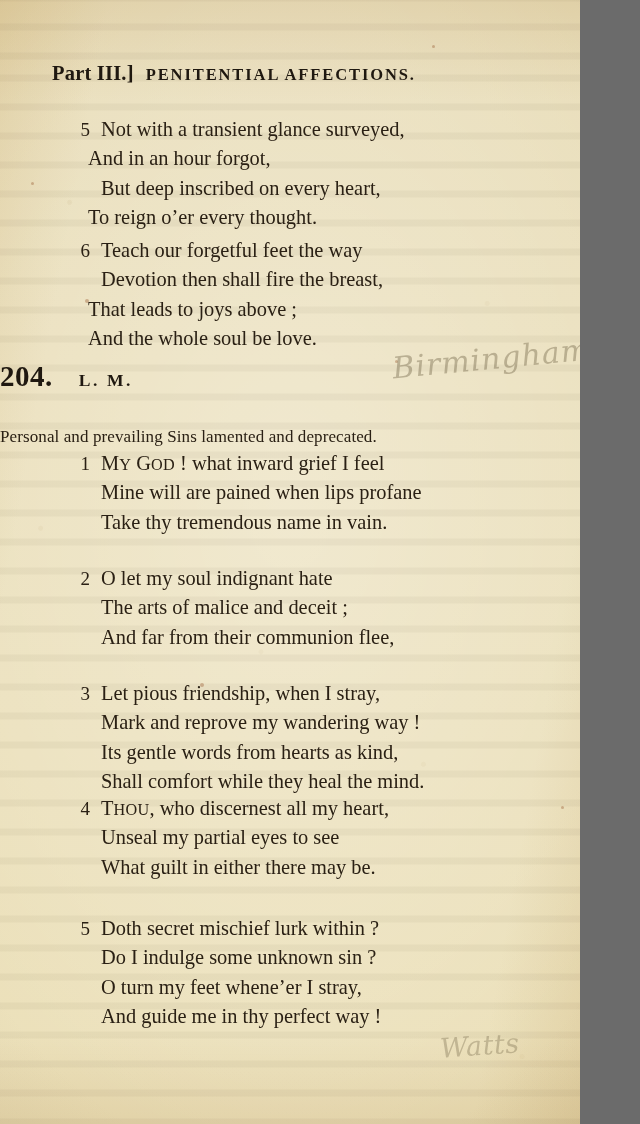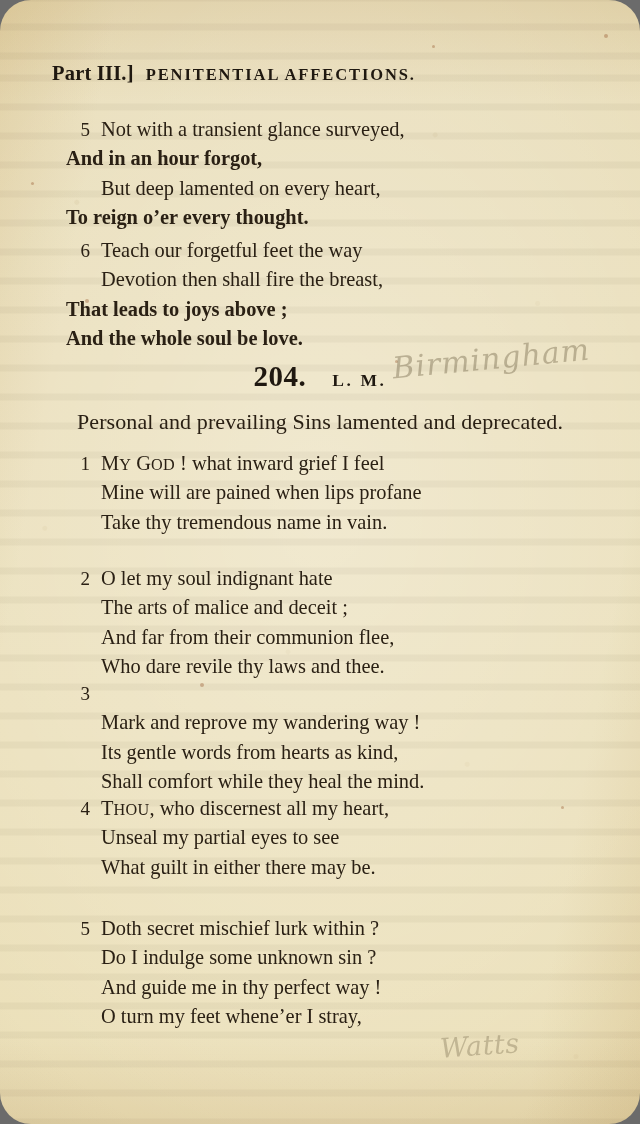--- a/index.html
+++ b/index.html
@@ -3,21 +3,21 @@
 <meta charset="utf-8">
 <style>
   html, body {
     margin: 0;
     padding: 0;
     background: #6b6b6b;
   }
 
   .page {
     position: relative;
-    width: 640px;
+    width: 580px;
     height: 1124px;
     overflow: hidden;
     background-color: #eadfb8;
     background-image:
       
       radial-gradient(ellipse 120% 95% at 50% 45%,
         rgba(255,255,255,0.30) 0%,
         rgba(255,255,255,0.10) 45%,
         rgba(150,120,70,0.00) 62%,
         rgba(140,110,60,0.10) 80%,
@@ -28,21 +28,20 @@
         rgba(255,255,255,0.00) 86%,
         rgba(198,168,108,0.26) 100%),
       linear-gradient(180deg,
         rgba(197,168,110,0.26) 0%,
         rgba(255,255,255,0.00) 9%,
         rgba(255,255,255,0.00) 92%,
         rgba(195,165,108,0.24) 100%),
       linear-gradient(0deg, #ece1bb 0%, #e9debb 100%);
     font-family: "Liberation Serif", "DejaVu Serif", serif;
     color: #241c10;
-    border-radius: 31px;
   }
 
   
   .grain {
     position: absolute;
     inset: 0;
     pointer-events: none;
     opacity: 0.5;
     background-image:
       radial-gradient(circle at 12% 18%, rgba(176,146,92,0.18) 0 2px, transparent 3px),
@@ -127,60 +126,60 @@
     position: absolute;
     left: 72px;
     width: 18px;
     text-align: right;
     font-size: 19px;
     color: #2a2014;
   }
   
   .t0 { padding-left: 101px; }
   
-  .t1 { padding-left: 66px; font-weight: bold; }
+  .t1 { padding-left: 88px; }
 
   .smallcap-lead {
     font-size: 20.4px;
   }
   .sc {
     font-size: 16.2px;
     letter-spacing: 0.3px;
   }
 
   
   .hymn-head {
     position: absolute;
     left: 0;
     top: 360px;
     width: 640px;
-    text-align: center;
+    text-align: left;
     white-space: nowrap;
   }
   .hymn-no {
     font-size: 29px;
     font-weight: bold;
     letter-spacing: 0.5px;
     color: #1f1810;
   }
   .hymn-meter {
     font-size: 17.5px;
     font-weight: bold;
     letter-spacing: 2.6px;
     margin-left: 26px;
     color: #1f1810;
   }
 
   .hymn-sub {
     position: absolute;
     left: 0;
-    top: 409px;
+    top: 427px;
     width: 640px;
-    text-align: center;
-    font-size: 22px;
+    text-align: left;
+    font-size: 17px;
     letter-spacing: 0.1px;
     color: #2a2014;
     white-space: nowrap;
   }
 
   
   .pencil {
     position: absolute;
     color: rgba(108,94,66,0.55);
     font-family: "DejaVu Serif", serif;
@@ -228,21 +227,21 @@
     </div>
 
     <div class="stanza" style="top:115px;">
       <div class="vline t0">
         <span class="vnum">5</span><span>Not with a transient glance surveyed,</span>
       </div>
       <div class="vline t1">
         <span>And in an hour forgot,</span>
       </div>
       <div class="vline t0">
-        <span>But deep lamented on every heart,</span>
+        <span>But deep inscribed on every heart,</span>
       </div>
       <div class="vline t1">
         <span>To reign o’er every thought.</span>
       </div>
     </div>
 
     <div class="stanza" style="top:236px;">
       <div class="vline t0">
         <span class="vnum">6</span><span>Teach our forgetful feet the way</span>
       </div>
@@ -278,28 +277,25 @@
     <div class="stanza" style="top:564px;">
       <div class="vline t0">
         <span class="vnum">2</span><span>O let my soul indignant hate</span>
       </div>
       <div class="vline t0">
         <span>The arts of malice and deceit ;</span>
       </div>
       <div class="vline t0">
         <span>And far from their communion flee,</span>
       </div>
-      <div class="vline t0">
-        <span>Who dare revile thy laws and thee.</span>
-      </div>
     </div>
 
     <div class="stanza" style="top:679px;">
       <div class="vline t0">
-        <span class="vnum">3</span>
+        <span class="vnum">3</span><span>Let pious friendship, when I stray,</span>
       </div>
       <div class="vline t0">
         <span>Mark and reprove my wandering way !</span>
       </div>
       <div class="vline t0">
         <span>Its gentle words from hearts as kind,</span>
       </div>
       <div class="vline t0">
         <span>Shall comfort while they heal the mind.</span>
       </div>
@@ -318,24 +314,24 @@
     </div>
 
     <div class="stanza" style="top:914px;">
       <div class="vline t0">
         <span class="vnum">5</span><span>Doth secret mischief lurk within ?</span>
       </div>
       <div class="vline t0">
         <span>Do I indulge some unknown sin ?</span>
       </div>
       <div class="vline t0">
+        <span>O turn my feet whene’er I stray,</span>
+      </div>
+      <div class="vline t0">
         <span>And guide me in thy perfect way !</span>
-      </div>
-      <div class="vline t0">
-        <span>O turn my feet whene’er I stray,</span>
       </div>
     </div>
 
     <div class="pencil pencil-tune">Birmingham</div>
     <div class="pencil pencil-sig">Watts</div>
 
   </div>
 </div>
 
 </body></html>

